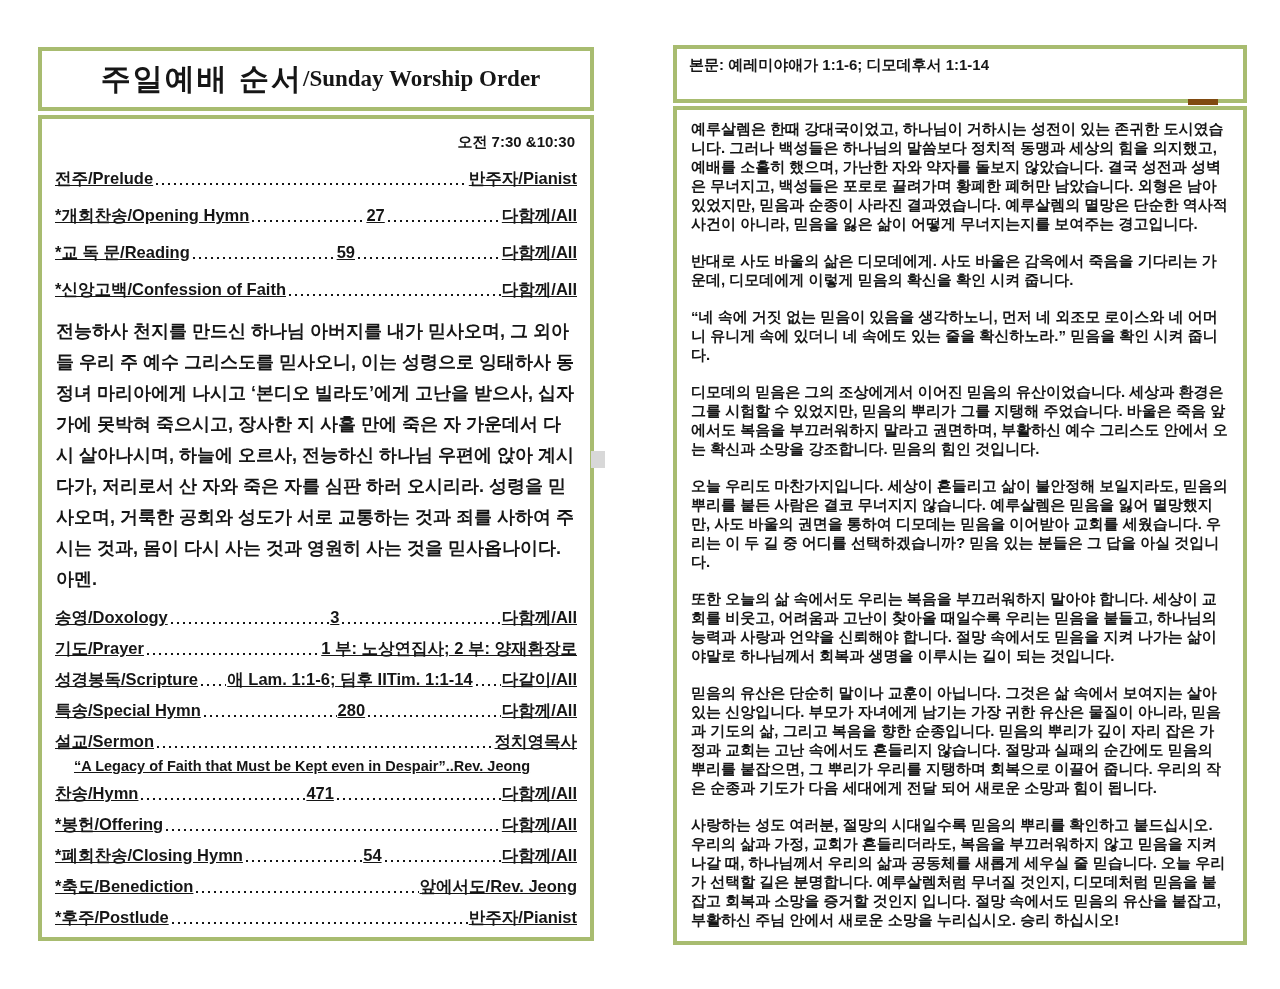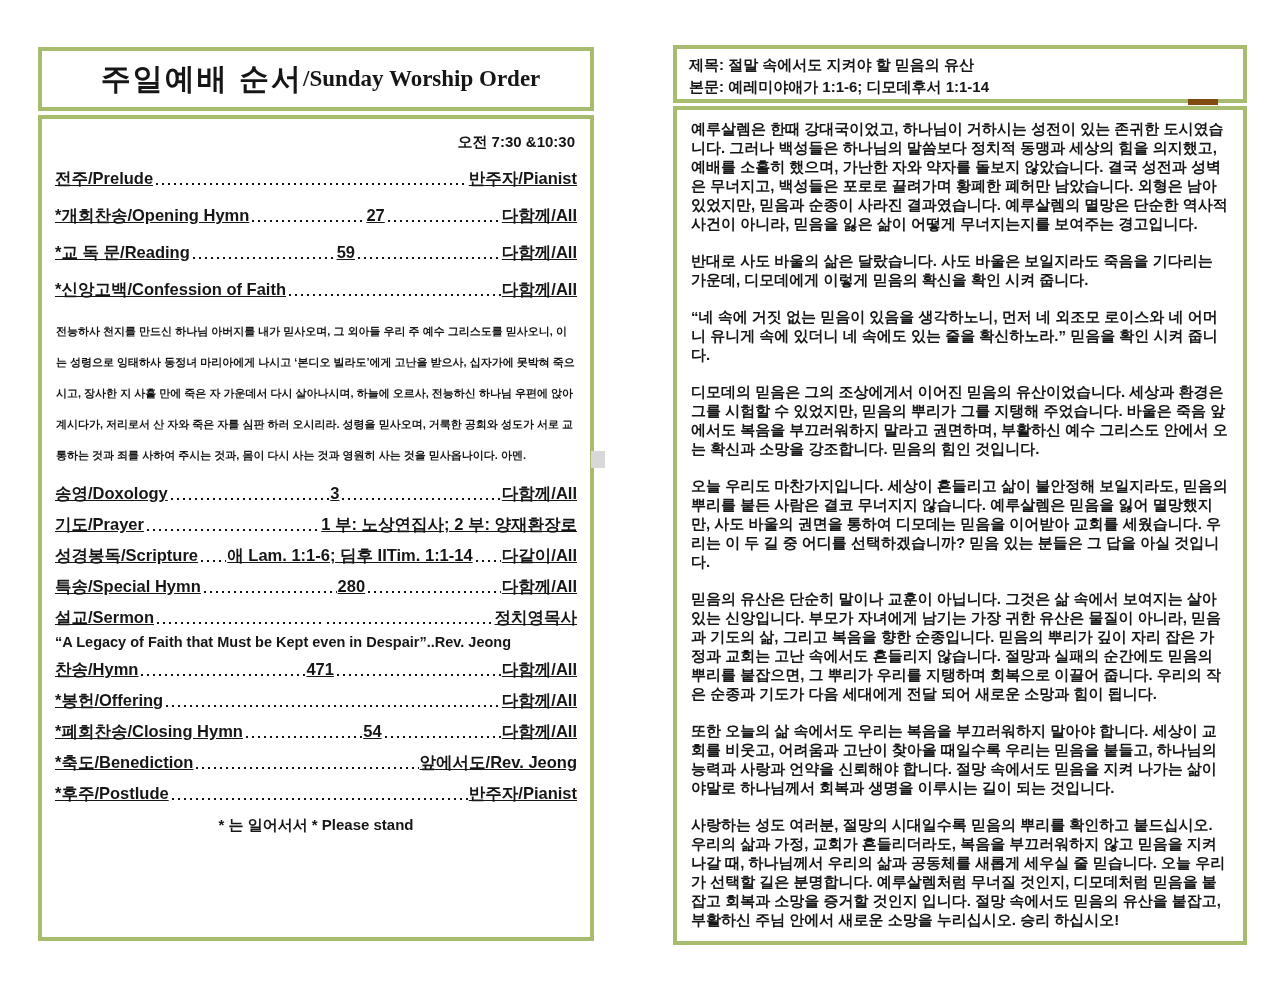--- a/index.html
+++ b/index.html
@@ -48,25 +48,25 @@
   .dots {
     flex: 1 1 auto; min-width: 8px; height: 6px;
     align-self: flex-end; margin: 0 1px 3px 1px;
     background-image: radial-gradient(circle, #151515 1.2px, rgba(0,0,0,0) 1.45px);
     background-size: 6px 6px;
     background-repeat: repeat-x;
     background-position: left bottom;
   }
   .ol-label, .ol-mid, .ol-right { flex: 0 0 auto; text-decoration: underline; }
   .order-sub {
-    text-align: left; font-size: 14.5px; font-weight: 700;
-    margin: -4px 28px 9px 0; white-space: nowrap;
+    text-align: center; font-size: 14.5px; font-weight: 700;
+    margin: -4px 28px 9px 0; white-space: nowrap; text-decoration: underline;
   }
   .creed {
-    font-size: 11px; font-weight: 700;
+    font-size: 18px; font-weight: 700;
     line-height: 31px; margin: 2px 1px 12px 1px;
   }
   .footnotes {
     text-align: center; font-size: 15px; font-weight: 700;
     line-height: 21px; margin-top: 2px;
   }
   
   .sermon-header-box {
     left: 673px; top: 45px; width: 574px; height: 58px;
     padding: 5px 12px;
@@ -188,29 +188,28 @@
         <span class="dots"></span>
         <span class="ol-right">반주자/Pianist</span>
       </div>
     </div>
   <div id="footnotes" class="footnotes">
       <div>* 는 일어서서 * Please stand</div>
     </div>
 </div>
 
 <div class="box sermon-header-box">
-  <div>제목: 절말 속에서도 지켜야 할 믿음의 유산</div>
   <div>본문: 예레미야애가 1:1-6; 디모데후서 1:1-14</div>
 </div>
 
 <div class="box sermon-body-box" id="sermon-body">
     <p>예루살렘은 한때 강대국이었고, 하나님이 거하시는 성전이 있는 존귀한 도시였습니다.  그러나 백성들은 하나님의 말씀보다 정치적 동맹과 세상의 힘을 의지했고, 예배를 소홀히 했으며, 가난한 자와 약자를 돌보지 않았습니다.  결국 성전과 성벽은 무너지고, 백성들은 포로로 끌려가며 황폐한 폐허만 남았습니다.  외형은 남아 있었지만, 믿음과 순종이 사라진 결과였습니다.  예루살렘의 멸망은 단순한 역사적 사건이 아니라, 믿음을 잃은 삶이 어떻게 무너지는지를 보여주는 경고입니다.</p>
-    <p>반대로 사도 바울의 삶은 달랐습니다.  사도 바울은 보일지라도 죽음을 기다리는 가운데, 디모데에게 이렇게 믿음의 확신을 확인 시켜 줍니다.</p>
+    <p>반대로 사도 바울의 삶은 디모데에게.  사도 바울은 감옥에서 죽음을 기다리는 가운데, 디모데에게 이렇게 믿음의 확신을 확인 시켜 줍니다.</p>
     <p>“네 속에 거짓 없는 믿음이 있음을 생각하노니, 먼저 네 외조모 로이스와 네 어머니 유니게 속에 있더니 네 속에도 있는 줄을 확신하노라.”  믿음을 확인 시켜 줍니다.</p>
     <p>디모데의 믿음은 그의 조상에게서 이어진 믿음의 유산이었습니다.  세상과 환경은 그를 시험할 수 있었지만, 믿음의 뿌리가 그를 지탱해 주었습니다.  바울은 죽음 앞에서도 복음을 부끄러워하지 말라고 권면하며, 부활하신 예수 그리스도 안에서 오는 확신과 소망을 강조합니다.  믿음의 힘인 것입니다.</p>
     <p>오늘 우리도 마찬가지입니다.  세상이 흔들리고 삶이 불안정해 보일지라도, 믿음의 뿌리를 붙든 사람은 결코 무너지지 않습니다.  예루살렘은 믿음을 잃어 멸망했지만, 사도 바울의 권면을 통하여 디모데는 믿음을 이어받아 교회를 세웠습니다.  우리는 이 두 길 중 어디를 선택하겠습니까?  믿음 있는 분들은 그 답을 아실 것입니다.</p>
+    <p>또한 오늘의 삶 속에서도 우리는 복음을 부끄러워하지 말아야 합니다.  세상이 교회를 비웃고, 어려움과 고난이 찾아올 때일수록 우리는 믿음을 붙들고, 하나님의 능력과 사랑과 언약을 신뢰해야 합니다.  절망 속에서도 믿음을 지켜 나가는 삶이야말로 하나님께서 회복과 생명을 이루시는 길이 되는 것입니다.</p>
     <p>믿음의 유산은 단순히 말이나 교훈이 아닙니다.  그것은 삶 속에서 보여지는 살아 있는 신앙입니다.  부모가 자녀에게 남기는 가장 귀한 유산은 물질이 아니라, 믿음과 기도의 삶, 그리고 복음을 향한 순종입니다.  믿음의 뿌리가 깊이 자리 잡은 가정과 교회는 고난 속에서도 흔들리지 않습니다.  절망과 실패의 순간에도 믿음의 뿌리를 붙잡으면, 그 뿌리가 우리를 지탱하며 회복으로 이끌어 줍니다.  우리의 작은 순종과 기도가 다음 세대에게 전달 되어 새로운 소망과 힘이 됩니다.</p>
-    <p>또한 오늘의 삶 속에서도 우리는 복음을 부끄러워하지 말아야 합니다.  세상이 교회를 비웃고, 어려움과 고난이 찾아올 때일수록 우리는 믿음을 붙들고, 하나님의 능력과 사랑과 언약을 신뢰해야 합니다.  절망 속에서도 믿음을 지켜 나가는 삶이야말로 하나님께서 회복과 생명을 이루시는 길이 되는 것입니다.</p>
     <p>사랑하는 성도 여러분, 절망의 시대일수록 믿음의 뿌리를 확인하고 붙드십시오.  우리의 삶과 가정, 교회가 흔들리더라도, 복음을 부끄러워하지 않고 믿음을 지켜 나갈 때, 하나님께서 우리의 삶과 공동체를 새롭게 세우실 줄 믿습니다.  오늘 우리가 선택할 길은 분명합니다.  예루살렘처럼 무너질 것인지, 디모데처럼 믿음을 붙잡고 회복과 소망을 증거할 것인지 입니다.  절망 속에서도 믿음의 유산을 붙잡고, 부활하신 주님 안에서 새로운 소망을 누리십시오.  승리 하십시오!</p>
   </div>
 
 <div class="brown-dash"></div>
 <div class="gray-artifact"></div>
 
 </body></html>

